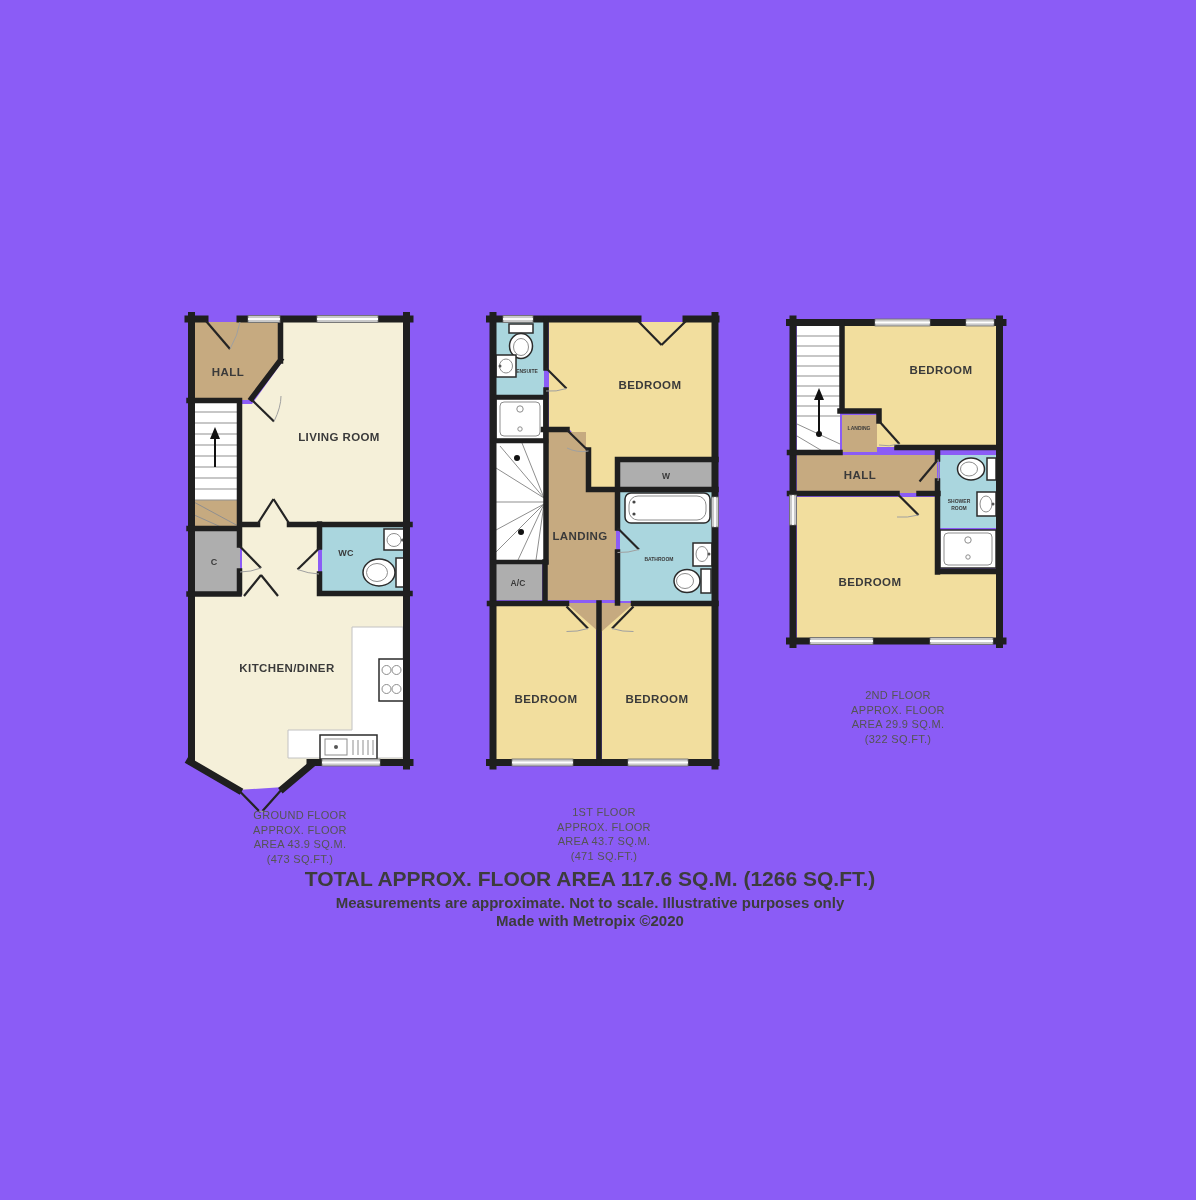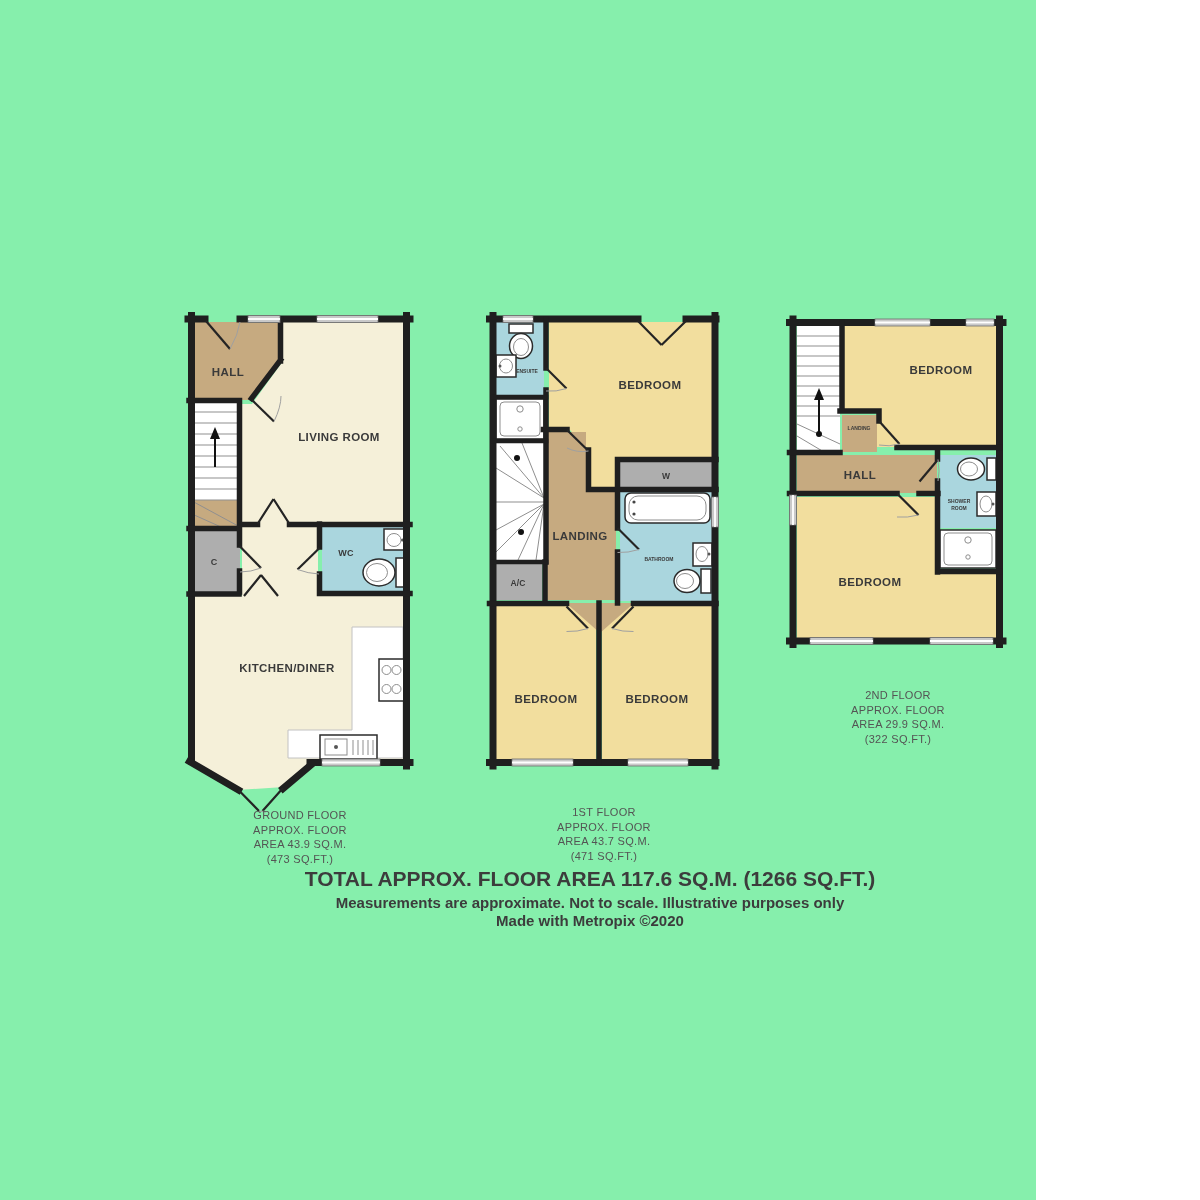--- a/index.html
+++ b/index.html
@@ -1,16 +1,16 @@
 <!DOCTYPE html>
 <html style="--c-wall: #1f1f1f; --c-bedroom_yellow: #F2DE9E; --c-cream: #F5F0D9; --c-tan: #C6AA80; --c-bathroom_blue: #AAD6DE; --c-cupboard_grey: #AEAEAE; --c-window_grey: #C9C9C9; --c-label: #3a3a3a; --c-caption: #545454; --c-footer: #3c3c3c;"><head>
 <meta charset="utf-8">
 <style>
   html,body{margin:0;padding:0;background:#ffffff;}
-  #canvas{position:relative;width:1036px;height:1200px;background:#86efac;overflow:hidden;
+  #canvas{position:relative;width:1196px;height:1200px;background:#8b5cf6;overflow:hidden;
           font-family:"Liberation Sans", sans-serif;}
   svg{position:absolute;left:0;top:0;}
   .wall{stroke:var(--c-wall,#1f1f1f);stroke-width:7;fill:none;stroke-linecap:square;}
   .iwall{stroke:var(--c-wall,#1f1f1f);stroke-width:5.5;fill:none;stroke-linecap:square;}
   .twall{stroke:var(--c-wall,#1f1f1f);stroke-width:4.5;fill:none;stroke-linecap:square;}
   .f-bed{fill:var(--c-bedroom_yellow,#F2DE9E);}
   .f-cream{fill:var(--c-cream,#F5F0D9);}
   .f-tan{fill:var(--c-tan,#C6AA80);}
   .f-blue{fill:var(--c-bathroom_blue,#AAD6DE);}
   .f-grey{fill:var(--c-cupboard_grey,#AEAEAE);}

